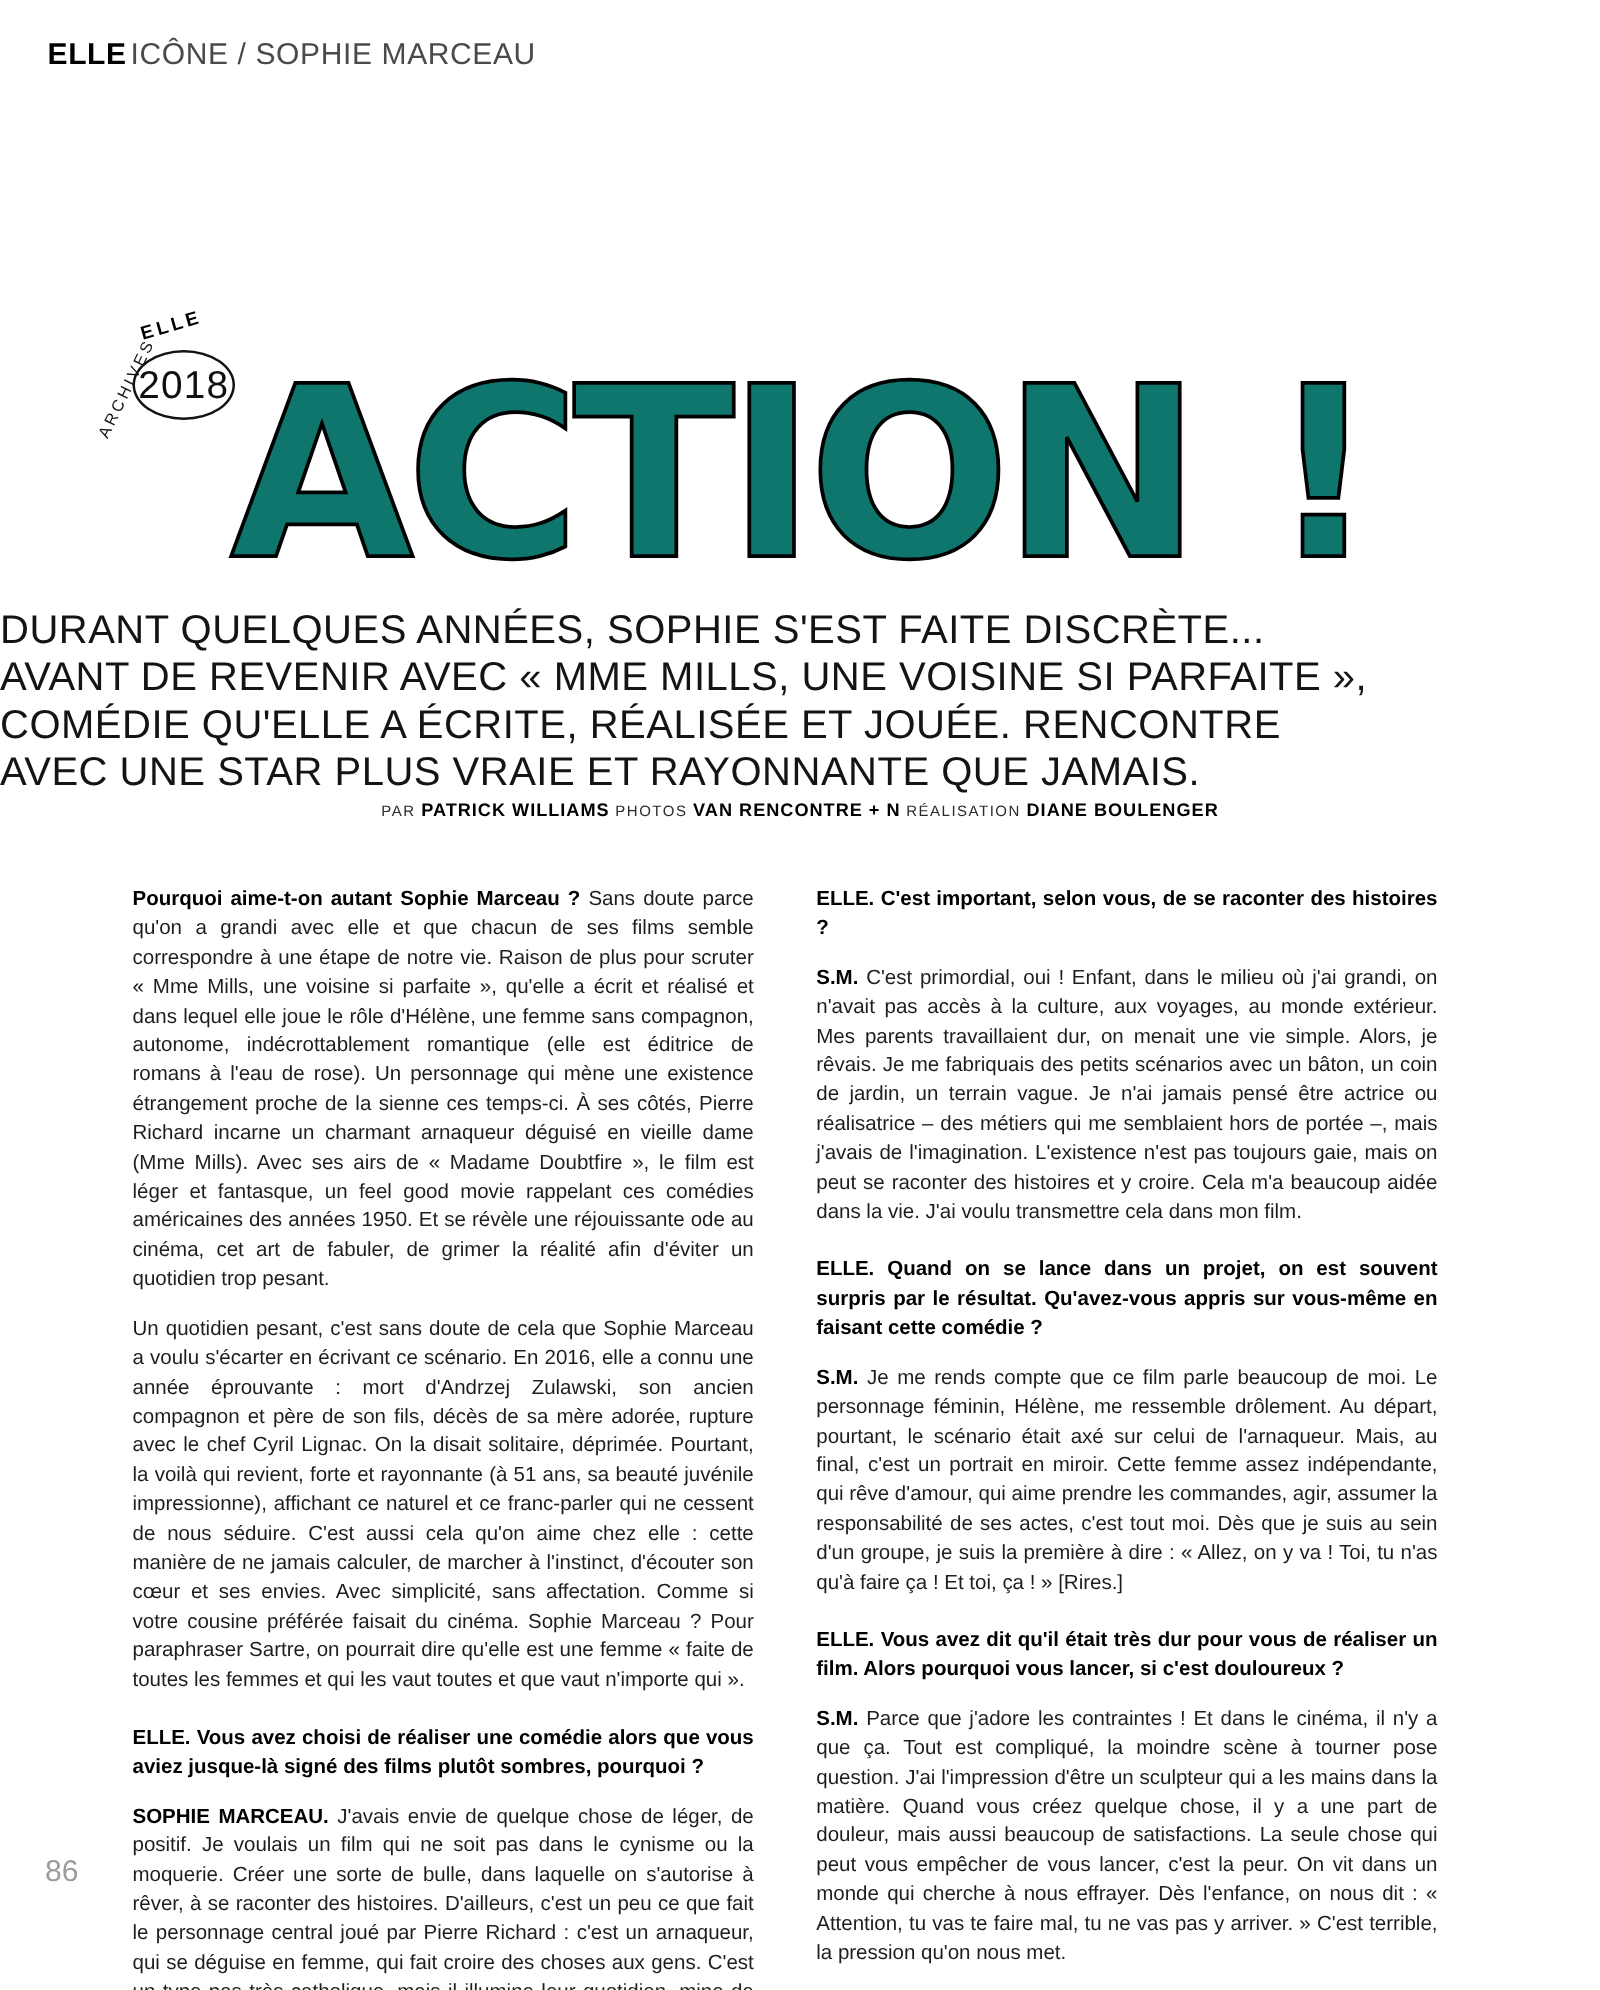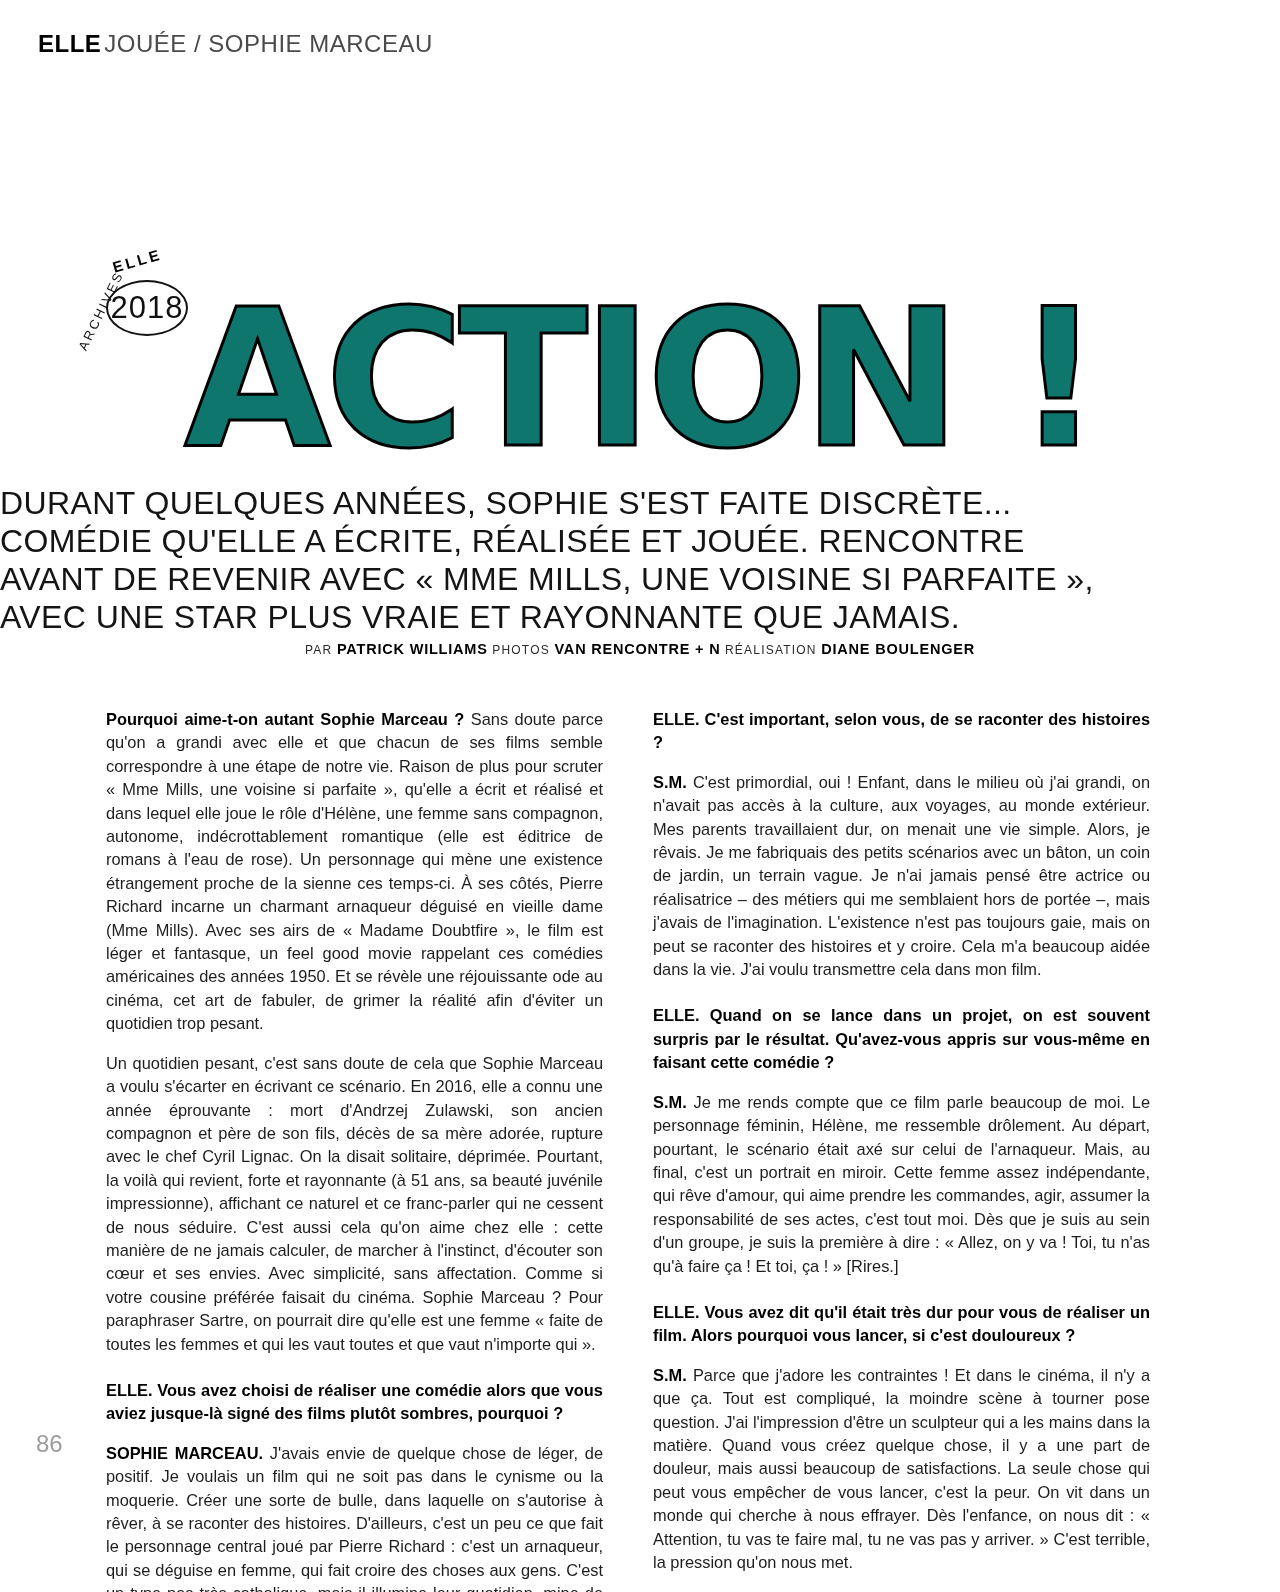--- a/index.html
+++ b/index.html
@@ -85,47 +85,47 @@
     text-align: justify;
     color: #1d1d1d;
     hyphens: auto; -webkit-hyphens: auto;
   }
   p.body-p.gap { margin-top: 23px; }
   p.body-p b { font-weight: 700; color: #000; }
   .cont { font-size: 15px; letter-spacing: 6px; white-space: nowrap; color: #000; }
 
   
   .pagenum {
-    position: absolute; left: 36px; top: 1430px;
+    position: absolute; left: 36px; top: 1484px;
     font-size: 24px; color: #9c9c9c; font-weight: 300;
   }
 </style>
 </head>
 <body>
 
 <div class="page">
 
   <div class="header">
-    <span class="brand">ELLE</span><span class="section">JOUÉE / SOPHIE MARCEAU</span>
+    <span class="brand">ELLE</span><span class="section">ICÔNE / SOPHIE MARCEAU</span>
   </div>
 
   <div class="stamp">
     <span class="stamp-archives">ARCHIVES</span>
     <span class="stamp-elle">ELLE</span>
     <div class="stamp-circle">
       <span>2018</span>
     </div>
   </div>
 
   <div class="headline">ACTION !</div>
 
   <div class="deck">
       <div>DURANT QUELQUES ANNÉES, SOPHIE S'EST FAITE DISCRÈTE...</div>
+      <div>AVANT DE REVENIR AVEC « MME MILLS, UNE VOISINE SI PARFAITE »,</div>
       <div>COMÉDIE QU'ELLE A ÉCRITE, RÉALISÉE ET JOUÉE. RENCONTRE</div>
-      <div>AVANT DE REVENIR AVEC « MME MILLS, UNE VOISINE SI PARFAITE »,</div>
       <div>AVEC UNE STAR PLUS VRAIE ET RAYONNANTE QUE JAMAIS.</div>
     </div>
 
   <div class="byline"><span>PAR </span><b>PATRICK WILLIAMS</b><span> PHOTOS </span><b>VAN RENCONTRE + N</b><span> RÉALISATION </span><b>DIANE BOULENGER</b></div>
 
   <div class="columns">
     <div class="col">
         <p class="body-p"><b>Pourquoi aime-t-on autant Sophie Marceau ? </b><span>Sans doute parce qu'on a grandi avec elle et que chacun de ses films semble correspondre à une étape de notre vie. Raison de plus pour scruter « Mme Mills, une voisine si parfaite », qu'elle a écrit et réalisé et dans lequel elle joue le rôle d'Hélène, une femme sans compagnon, autonome, indécrottablement romantique (elle est éditrice de romans à l'eau de rose). Un personnage qui mène une existence étrangement proche de la sienne ces temps-ci. À ses côtés, Pierre Richard incarne un charmant arnaqueur déguisé en vieille dame (Mme Mills). Avec ses airs de « Madame Doubtfire », le film est léger et fantasque, un feel good movie rappelant ces comédies américaines des années 1950. Et se révèle une réjouissante ode au cinéma, cet art de fabuler, de grimer la réalité afin d'éviter un quotidien trop pesant.</span></p>
         <p class="body-p"><span>Un quotidien pesant, c'est sans doute de cela que Sophie Marceau a voulu s'écarter en écrivant ce scénario. En 2016, elle a connu une année éprouvante : mort d'Andrzej Zulawski, son ancien compagnon et père de son fils, décès de sa mère adorée, rupture avec le chef Cyril Lignac. On la disait solitaire, déprimée. Pourtant, la voilà qui revient, forte et rayonnante (à 51 ans, sa beauté juvénile impressionne), affichant ce naturel et ce franc-parler qui ne cessent de nous séduire. C'est aussi cela qu'on aime chez elle : cette manière de ne jamais calculer, de marcher à l'instinct, d'écouter son cœur et ses envies. Avec simplicité, sans affectation. Comme si votre cousine préférée faisait du cinéma. Sophie Marceau ? Pour paraphraser Sartre, on pourrait dire qu'elle est une femme « faite de toutes les femmes et qui les vaut toutes et que vaut n'importe qui ».</span></p>
         <p class="body-p gap"><b>ELLE. Vous avez choisi de réaliser une comédie alors que vous aviez jusque-là signé des films plutôt sombres, pourquoi ?</b></p>

